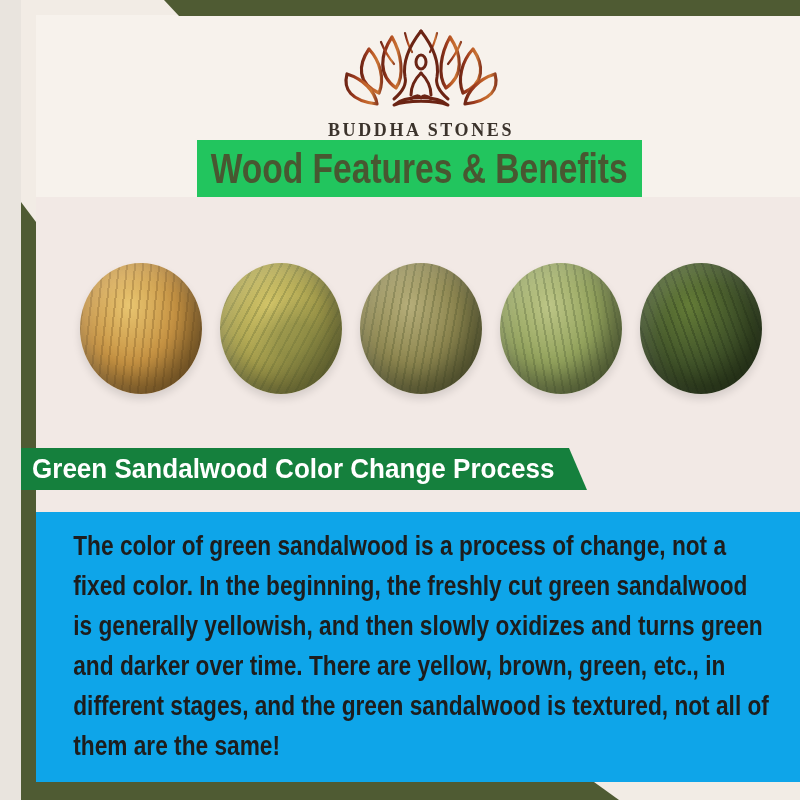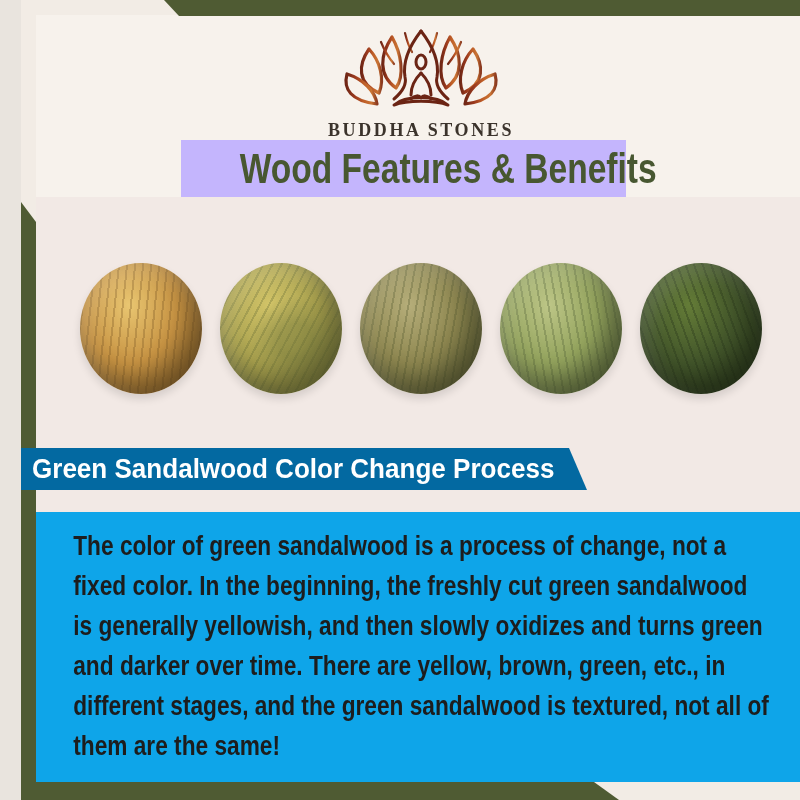--- a/index.html
+++ b/index.html
@@ -26,43 +26,43 @@
   .beads-panel  { left:15px; top:197px; width:770px; height:315px; background:#f2e9e5; }
   .text-panel   { left:15px; top:512px; width:782px; height:270px; background:#0ea5e9; }
   
   .logo { position:absolute; left:50%; top:12px; transform:translateX(-50%); }
   .brand-name {
     position:absolute; top:105px; width:100%; text-align:center;
     font-family:"Liberation Serif","DejaVu Serif",serif;
     font-size:18px; font-weight:600; letter-spacing:2.6px; color:#3b332c;
   }
   .title-box {
-    position:absolute; left:145px; top:125px; width:445px; height:57px;
-    background:#c4b5fd; display:flex; align-items:center; 
+    position:absolute; left:161px; top:125px; width:445px; height:57px;
+    background:#22c55e; display:flex; align-items:center; justify-content:center;
   }
   .title {
     font-size:43px; font-weight:bold; color:#485731;
     white-space:nowrap; transform:scaleX(0.78); letter-spacing:0;
   }
   
   .beads-row {
     position:absolute; left:0; top:66px; width:100%;
     display:flex; justify-content:center; gap:18px;
   }
   .bead {
     width:122px; height:131px; border-radius:50%;
     box-shadow: inset -10px -14px 26px rgba(0,0,0,.30),
                 inset 8px 10px 20px rgba(255,255,255,.16),
                 0 5px 9px rgba(0,0,0,.12);
   }
   
   .banner {
     position:absolute; left:0; top:448px; width:566px; height:42px; z-index:3;
-    background:#0369a1; clip-path:polygon(0 0,548px 0,566px 42px,0 42px);
-    display:flex; align-items:center; padding-left:18px;justify-content:center;
+    background:#15803d; clip-path:polygon(0 0,548px 0,566px 42px,0 42px);
+    display:flex; align-items:center; padding-left:11px;
   }
   .banner-text {
     color:#ffffff; font-weight:bold; font-size:28px; white-space:nowrap;
     transform:scaleX(0.93); transform-origin:left center;
   }
   
   .body-text {
     padding:14px 0 0 46px; width:906px;
     font-size:28px; font-weight:bold; color:#1d1d1d; line-height:40px;
     transform:scaleX(0.81); transform-origin:left top;

